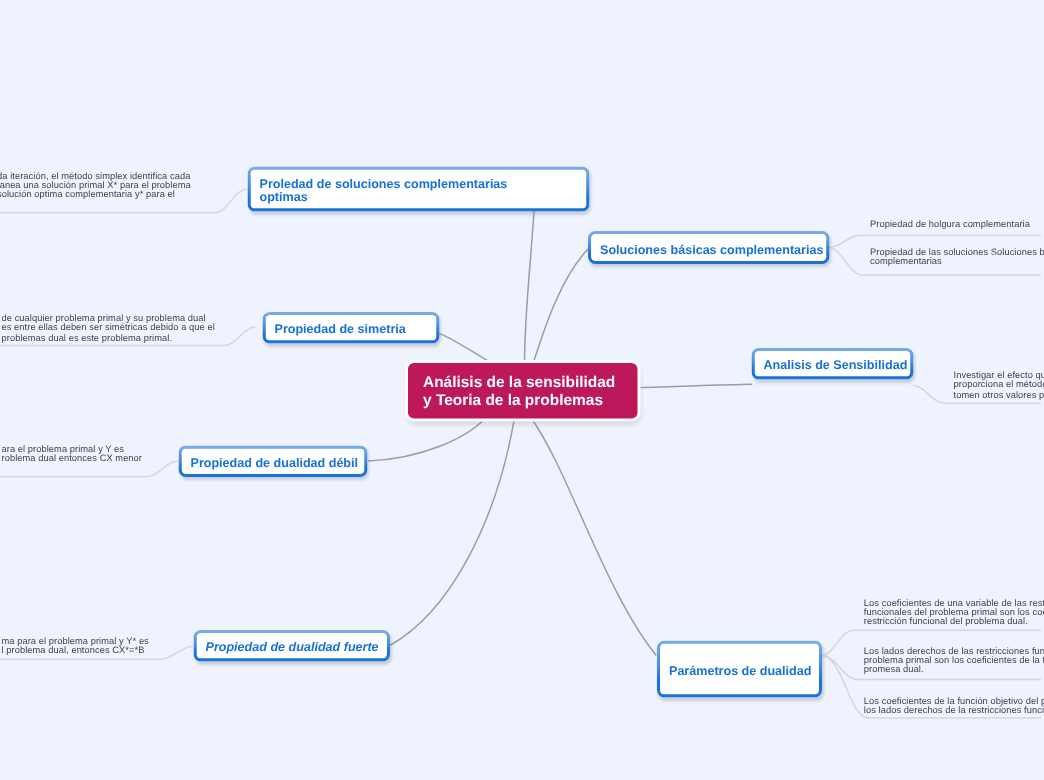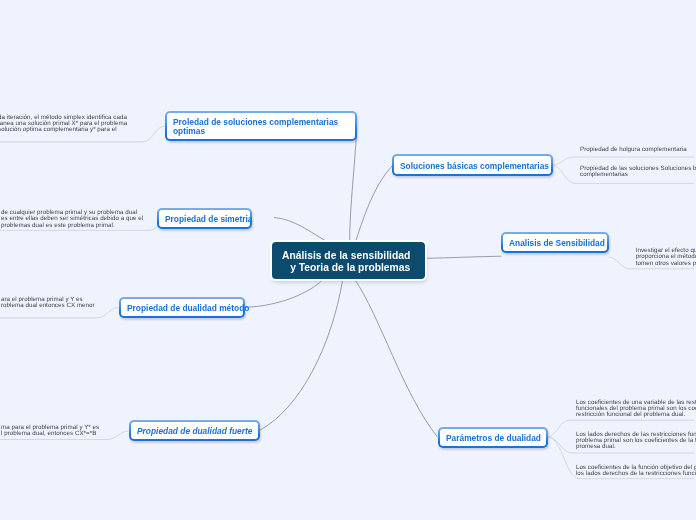--- a/index.html
+++ b/index.html
@@ -16,22 +16,22 @@
         background-image:linear-gradient(#ffffff,#ffffff),
                          linear-gradient(180deg,#79aeea 0%,#4f93e2 38%,#1a73d8 72%,#1a73d8 100%);
         background-origin:border-box;background-clip:padding-box,border-box;
         border-radius:5px;color:#1671d8;font-weight:bold;font-size:8.4px;line-height:8.6px;
         letter-spacing:0px;display:flex;align-items:center;justify-content:flex-start;
         text-align:left;padding:2.2px 6px 0;white-space:pre;
         box-shadow:1px 2px 2px rgba(90,100,120,.26);}
 
   .node.two-line{align-items:flex-start;padding-top:5.2px;line-height:9.2px;}
 
-  .central{background:#0c4a6e;border:none;background-image:none;color:#ffffff;
-           font-size:10.3px;line-height:11.6px;text-align:right;justify-content:flex-start;
+  .central{background:#be185d;border:none;background-image:none;color:#ffffff;
+           font-size:10.3px;line-height:11.6px;text-align:left;justify-content:flex-start;
            padding:3px 0 0 10px;border-radius:4px;white-space:normal;
            box-shadow:0 0 0 2px #ffffff, 1px 3px 4px rgba(90,100,120,.30);}
   .central .cl{display:block;white-space:nowrap;}
 
   .leaf{position:absolute;color:#3c424e;-webkit-font-smoothing:antialiased;
         text-rendering:geometricPrecision;font-size:6.2px;line-height:6.4px;
         text-align:justify;font-weight:normal;white-space:pre-line;letter-spacing:.05px;}
 </style>
 </head>
 <body>
@@ -63,28 +63,28 @@
   </svg>
 
   <div class="node central" style="left:272px;top:242px;width:153px;height:37px;">
     <div>
       <span class="cl">Análisis de la sensibilidad</span>
       <span class="cl">y Teoria de la problemas</span>
     </div>
   </div>
 
   <div id="nodes">
-      <div class="node two-line" style="left: 165px; top: 111px; width: 192px; height: 30px;"><span>Proledad de soluciones complementarias
+      <div class="node two-line" style="left: 165px; top: 111px; width: 228px; height: 30px;"><span>Proledad de soluciones complementarias
 optimas</span></div>
       <div class="node" style="left: 392px; top: 154px; width: 161px; height: 22px;"><span>Soluciones básicas complementarias</span></div>
-      <div class="node" style="left: 157px; top: 208px; width: 95px; height: 21px;"><span>Propiedad de simetria</span></div>
+      <div class="node" style="left: 175px; top: 208px; width: 118px; height: 21px;"><span>Propiedad de simetria</span></div>
       <div class="node" style="left: 501px; top: 232px; width: 108px; height: 21px;"><span>Analisis de Sensibilidad</span></div>
-      <div class="node" style="left: 119px; top: 297px; width: 126px; height: 21px;"><span>Propiedad de dualidad método</span></div>
+      <div class="node" style="left: 119px; top: 297px; width: 126px; height: 21px;"><span>Propiedad de dualidad débil</span></div>
       <div class="node" style="left: 129px; top: 420px; width: 131px; height: 21px; font-style: italic;"><span>Propiedad de dualidad fuerte</span></div>
-      <div class="node" style="left: 438px; top: 427px; width: 110px; height: 21px;"><span>Parámetros de dualidad</span></div>
+      <div class="node" style="left: 438px; top: 427px; width: 110px; height: 38px;"><span>Parámetros de dualidad</span></div>
     </div>
   <div id="leaves">
       <div class="leaf" style="left: -2px; top: 114.6px; width: 160px;">da iteración, el método simplex identifica cada
 tanea una solución primal X* para el problema
 solución optima complementaria y* para el</div>
       <div class="leaf" style="left: 580px; top: 147px; width: 130px;">Propiedad de holgura complementaria</div>
       <div class="leaf" style="left: 580px; top: 166px; width: 150px;">Propiedad de las soluciones Soluciones básicas
 complementarias</div>
       <div class="leaf" style="left: 1px; top: 209.8px; width: 180px;">de cualquier problema primal y su problema dual
 es entre ellas deben ser simétricas debido a que el

